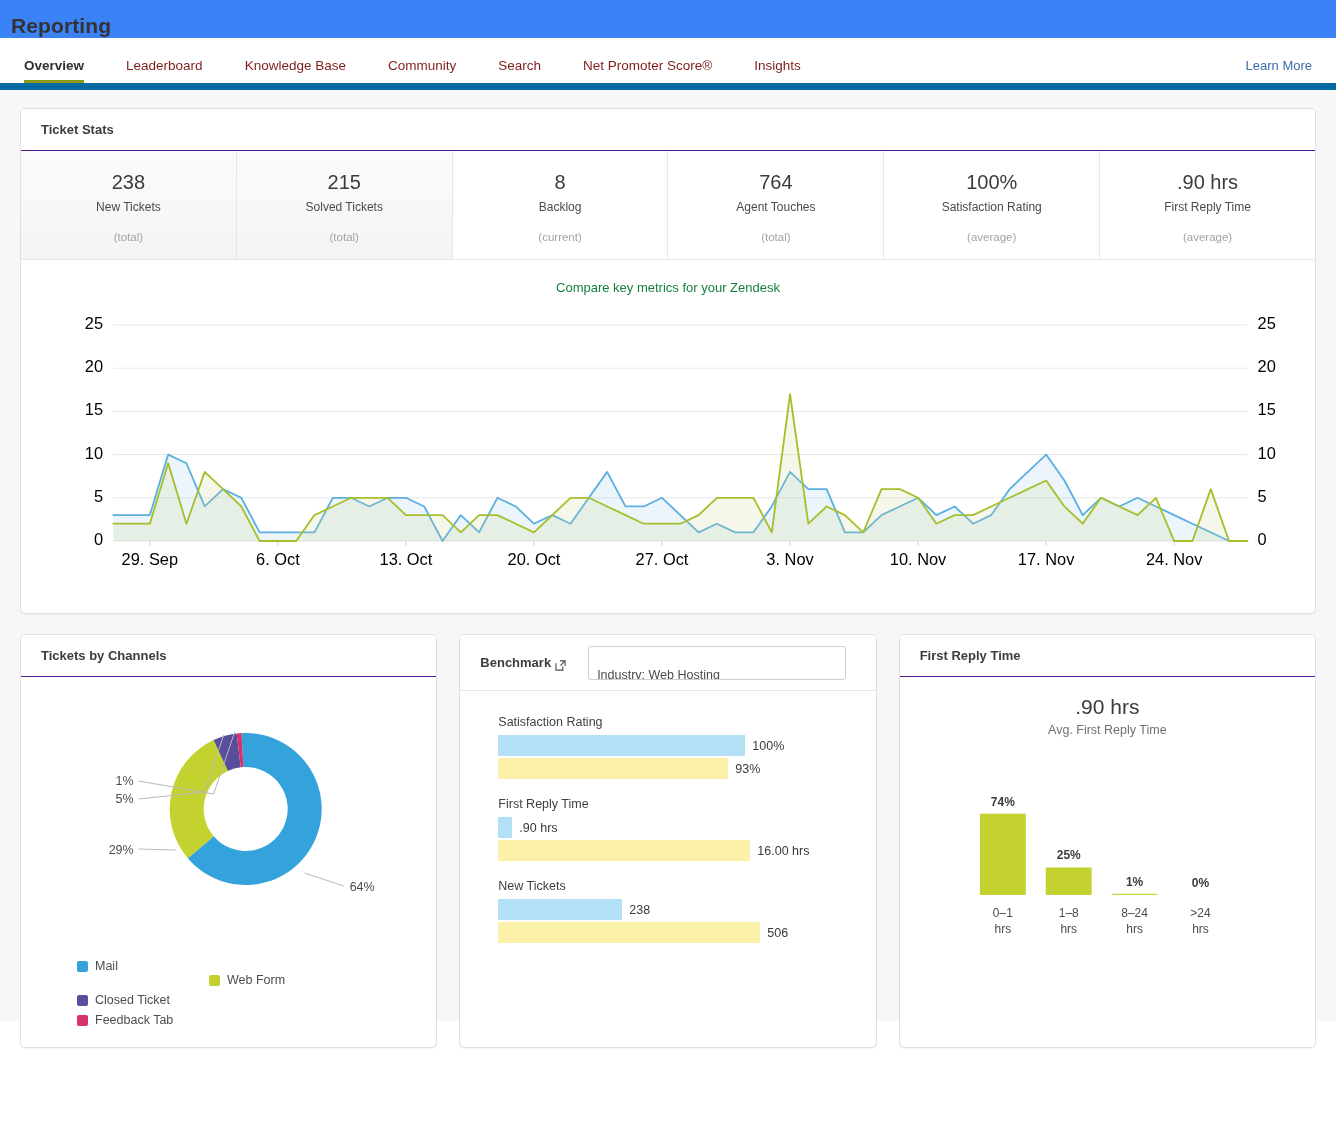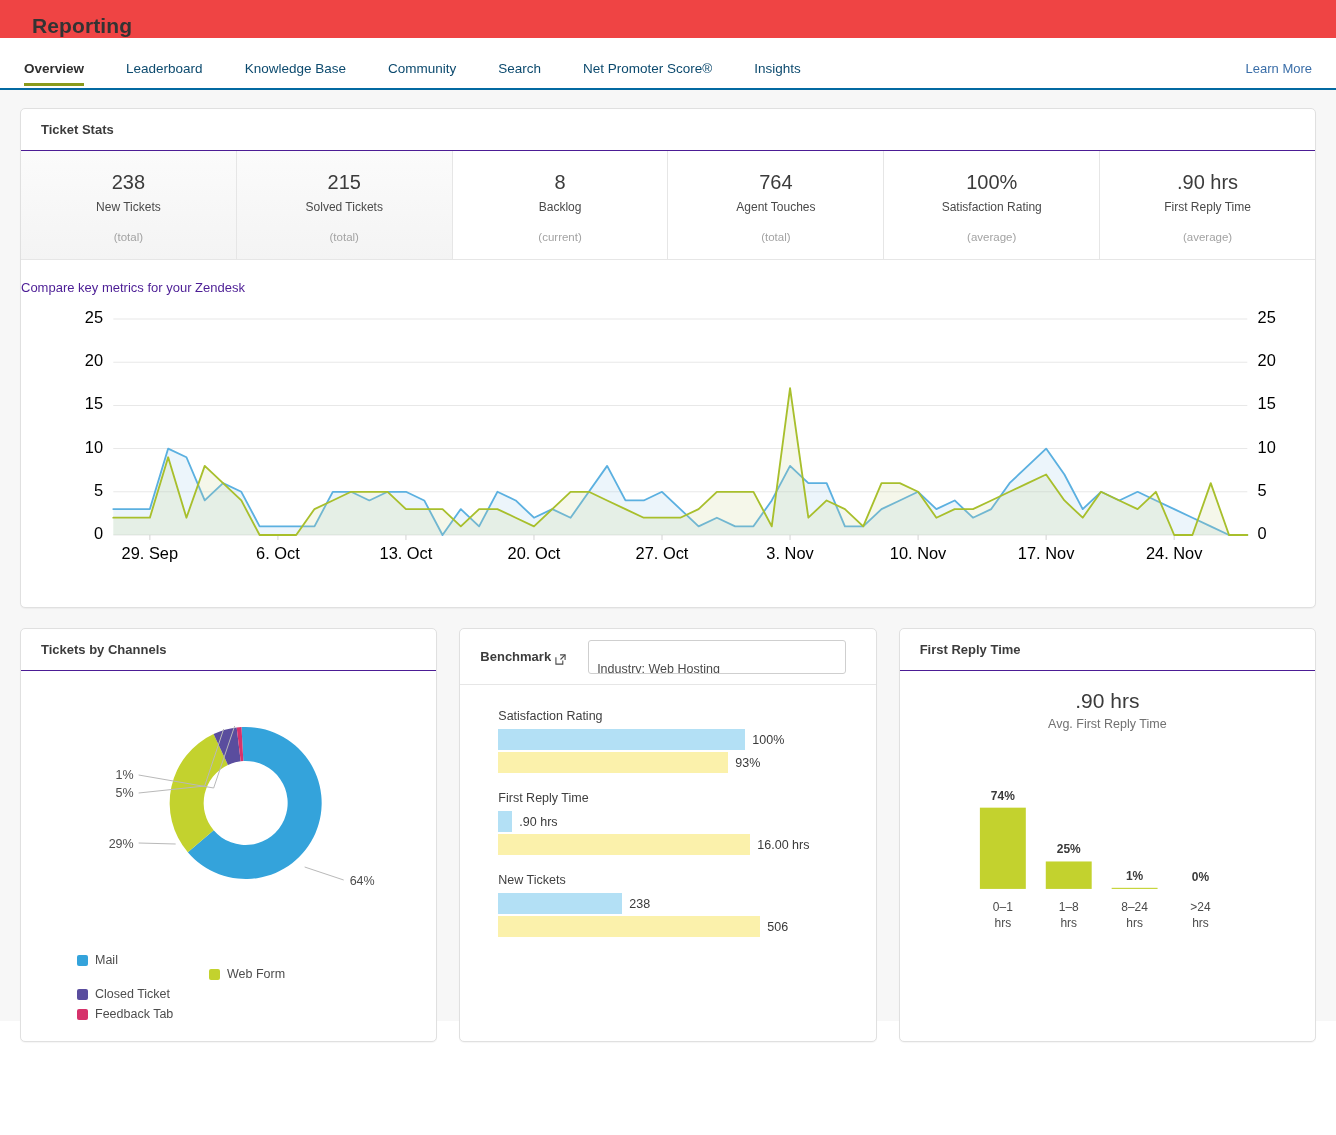--- a/index.html
+++ b/index.html
@@ -5,31 +5,31 @@
   * { box-sizing: border-box; margin: 0; padding: 0; }
   html, body {
     width: 1336px; height: 1135px;
     background: #ffffff;
     font-family: "Liberation Sans", sans-serif;
     -webkit-font-smoothing: antialiased;
   }
   .page { position: relative; width: 1336px; height: 1135px; background: #ffffff; }
 
   
-  .header { background: #ef4444; padding: 14px 0 0 32px; }
+  .header { background: #3b82f6; padding: 14px 0 0 11px; }
   .page-title {
     font-size: 21px; font-weight: bold; color: #333333; letter-spacing: .1px;
   }
   .tabbar {
-    position: relative; display: flex; align-items: center;
+    position: relative; display: flex; align-items: flex-start;
     padding: 0 24px; margin-top: 20px; height: 32px;
-    border-bottom: 2px solid #0369a1; background: #ffffff;
+    border-bottom: 7px solid #0369a1; background: #ffffff;
   }
   .tab {
-    font-size: 13.5px; color: #0c4a6e; padding: 0 0 9px 0; margin-right: 42px;
+    font-size: 13.5px; color: #7f1d1d; padding: 0 0 9px 0; margin-right: 42px;
     position: relative; white-space: nowrap; cursor: pointer;
   }
   .tab.active { color: #2f2f2f; font-weight: bold; }
   .tab.active:after {
     content: ""; position: absolute; left: 0; right: 0; bottom: -1px;
     height: 3px; background: #8a9a1c;
   }
   .learn-more {
     margin-left: auto; font-size: 13px; color: #3a6ea8; padding-bottom: 9px;
     cursor: pointer; white-space: nowrap;
@@ -59,21 +59,21 @@
   }
   .stat:last-child { border-right: none; }
   .stat.plain { background: #ffffff; }
   .stat-value { font-size: 20px; color: #3b3b3b; line-height: 26px; }
   .stat-label { font-size: 12px; color: #4a4a4a; margin-top: 5px; }
   .stat-sub { font-size: 11.5px; color: #a3a3a3; margin-top: 17px; }
 
   
   .linechart-wrap { padding: 20px 0 10px 0; }
   .linechart-title {
-    font-size: 13px; color: #4c1d95; margin-bottom: 2px;
+    text-align: center; font-size: 13px; color: #15803d; margin-bottom: 8px;
   }
   .linechart-svg { display: block; width: 100%; height: 300px; }
   .grid-line { stroke: #e8e8e8; stroke-width: 1; }
   .tick-mark { stroke: #d4d4d4; stroke-width: 1; }
 
   
   .bottom-row { display: flex; gap: 22px; margin-top: 20px; }
   .col { flex: 1 1 0; display: flex; flex-direction: column; }
   .col .card { flex: 1; display: flex; flex-direction: column; }
 

